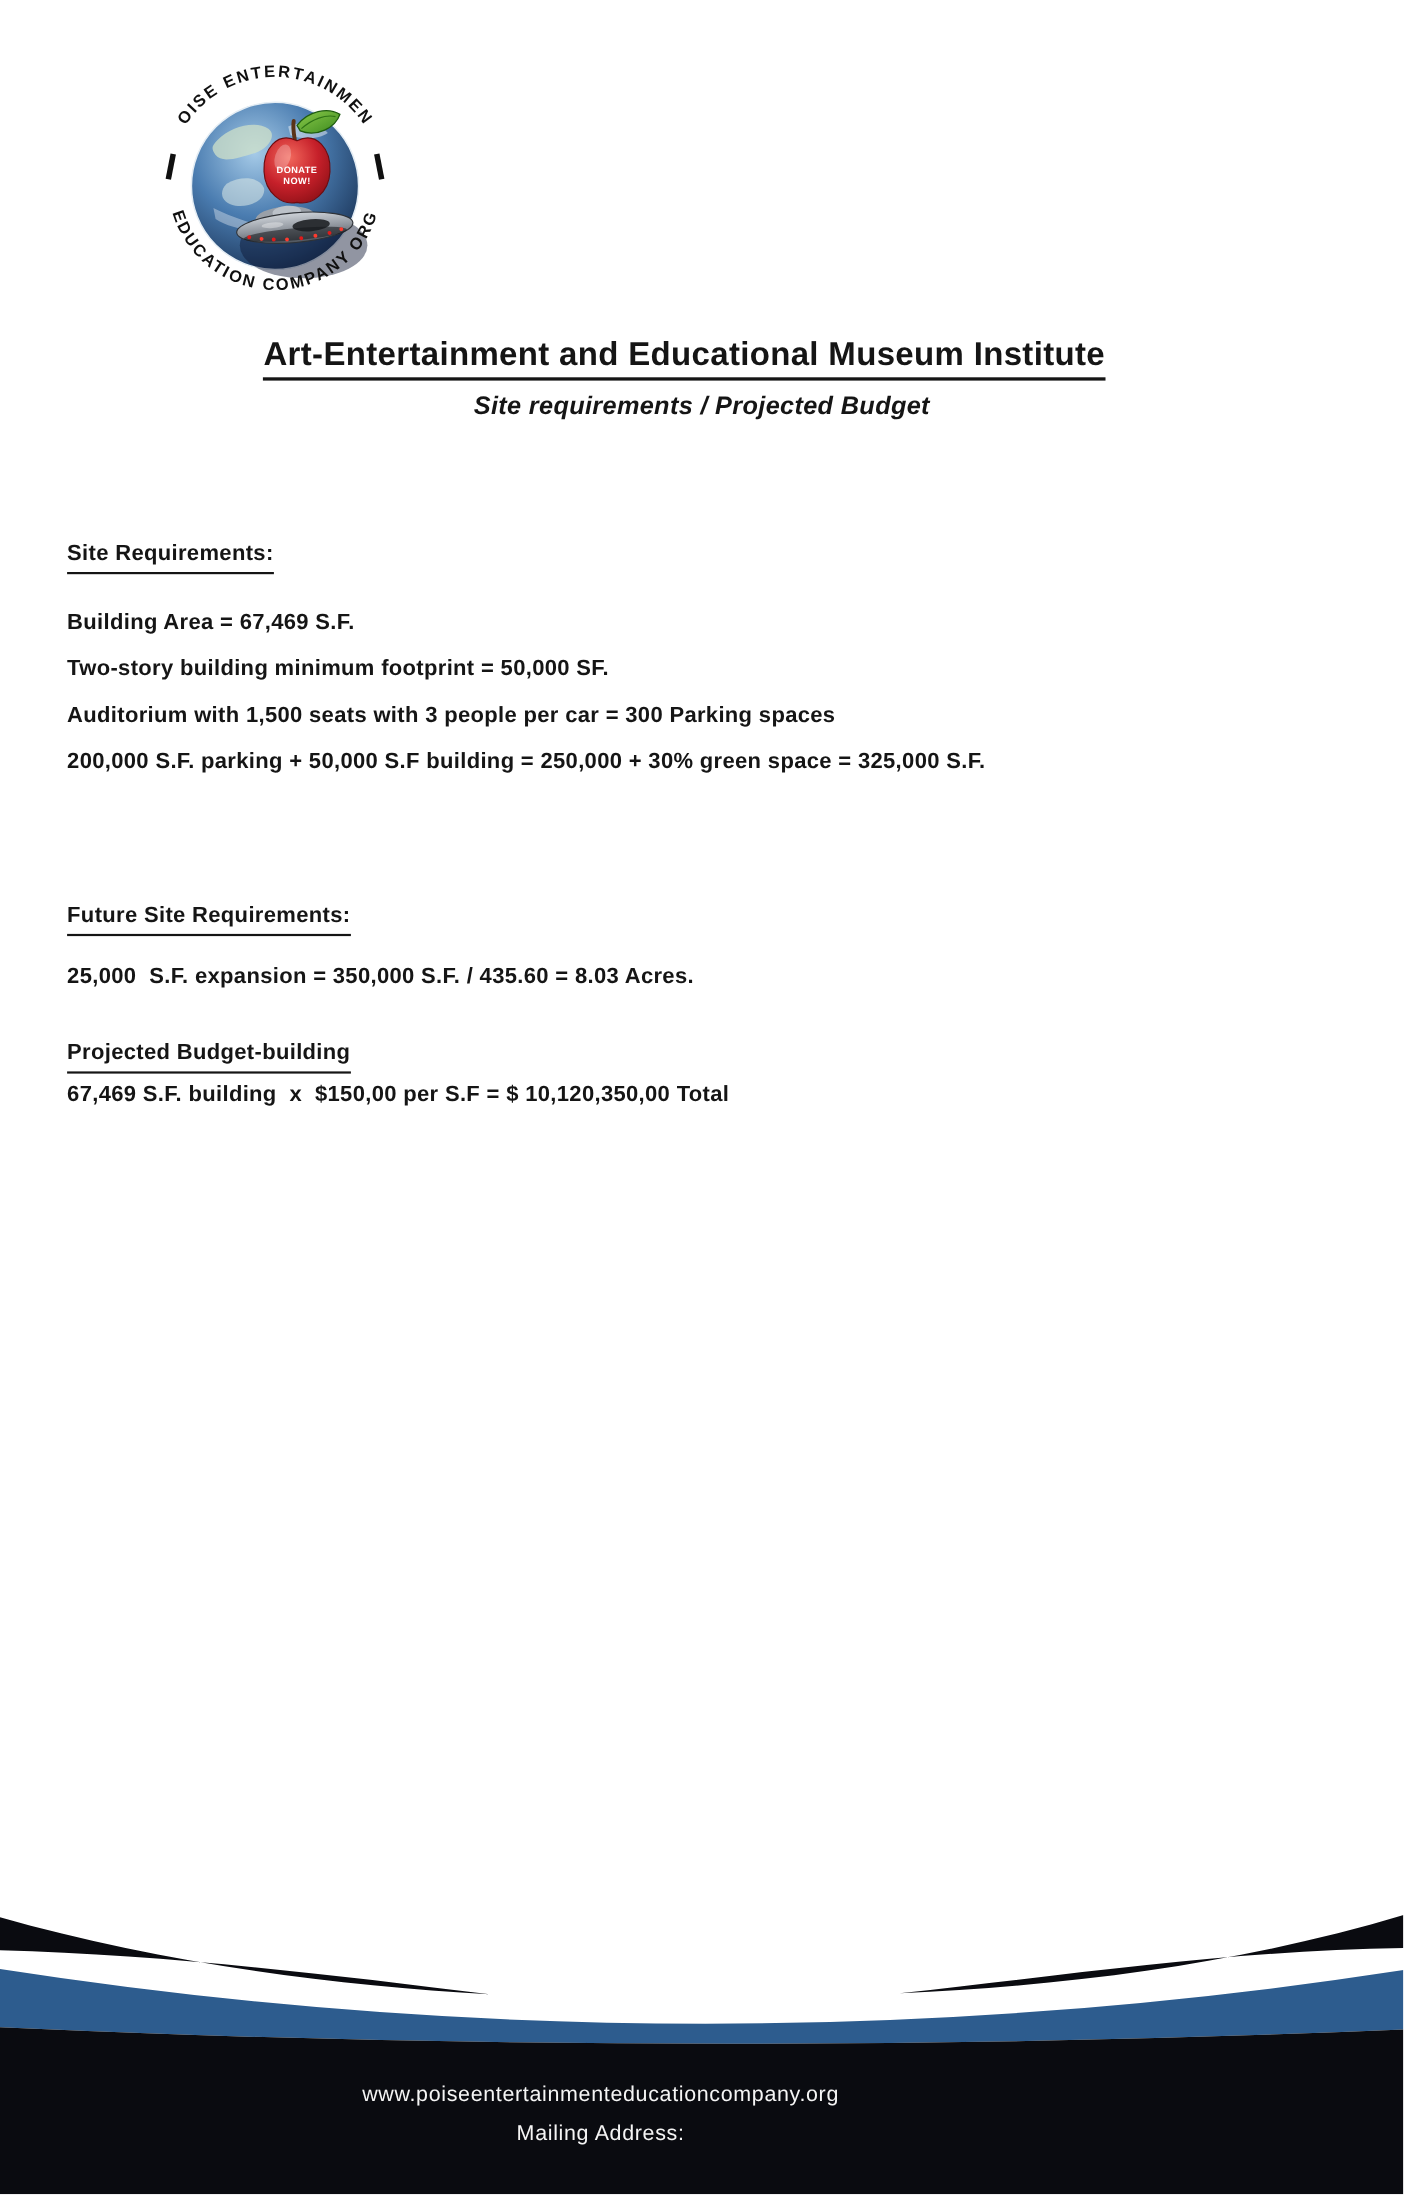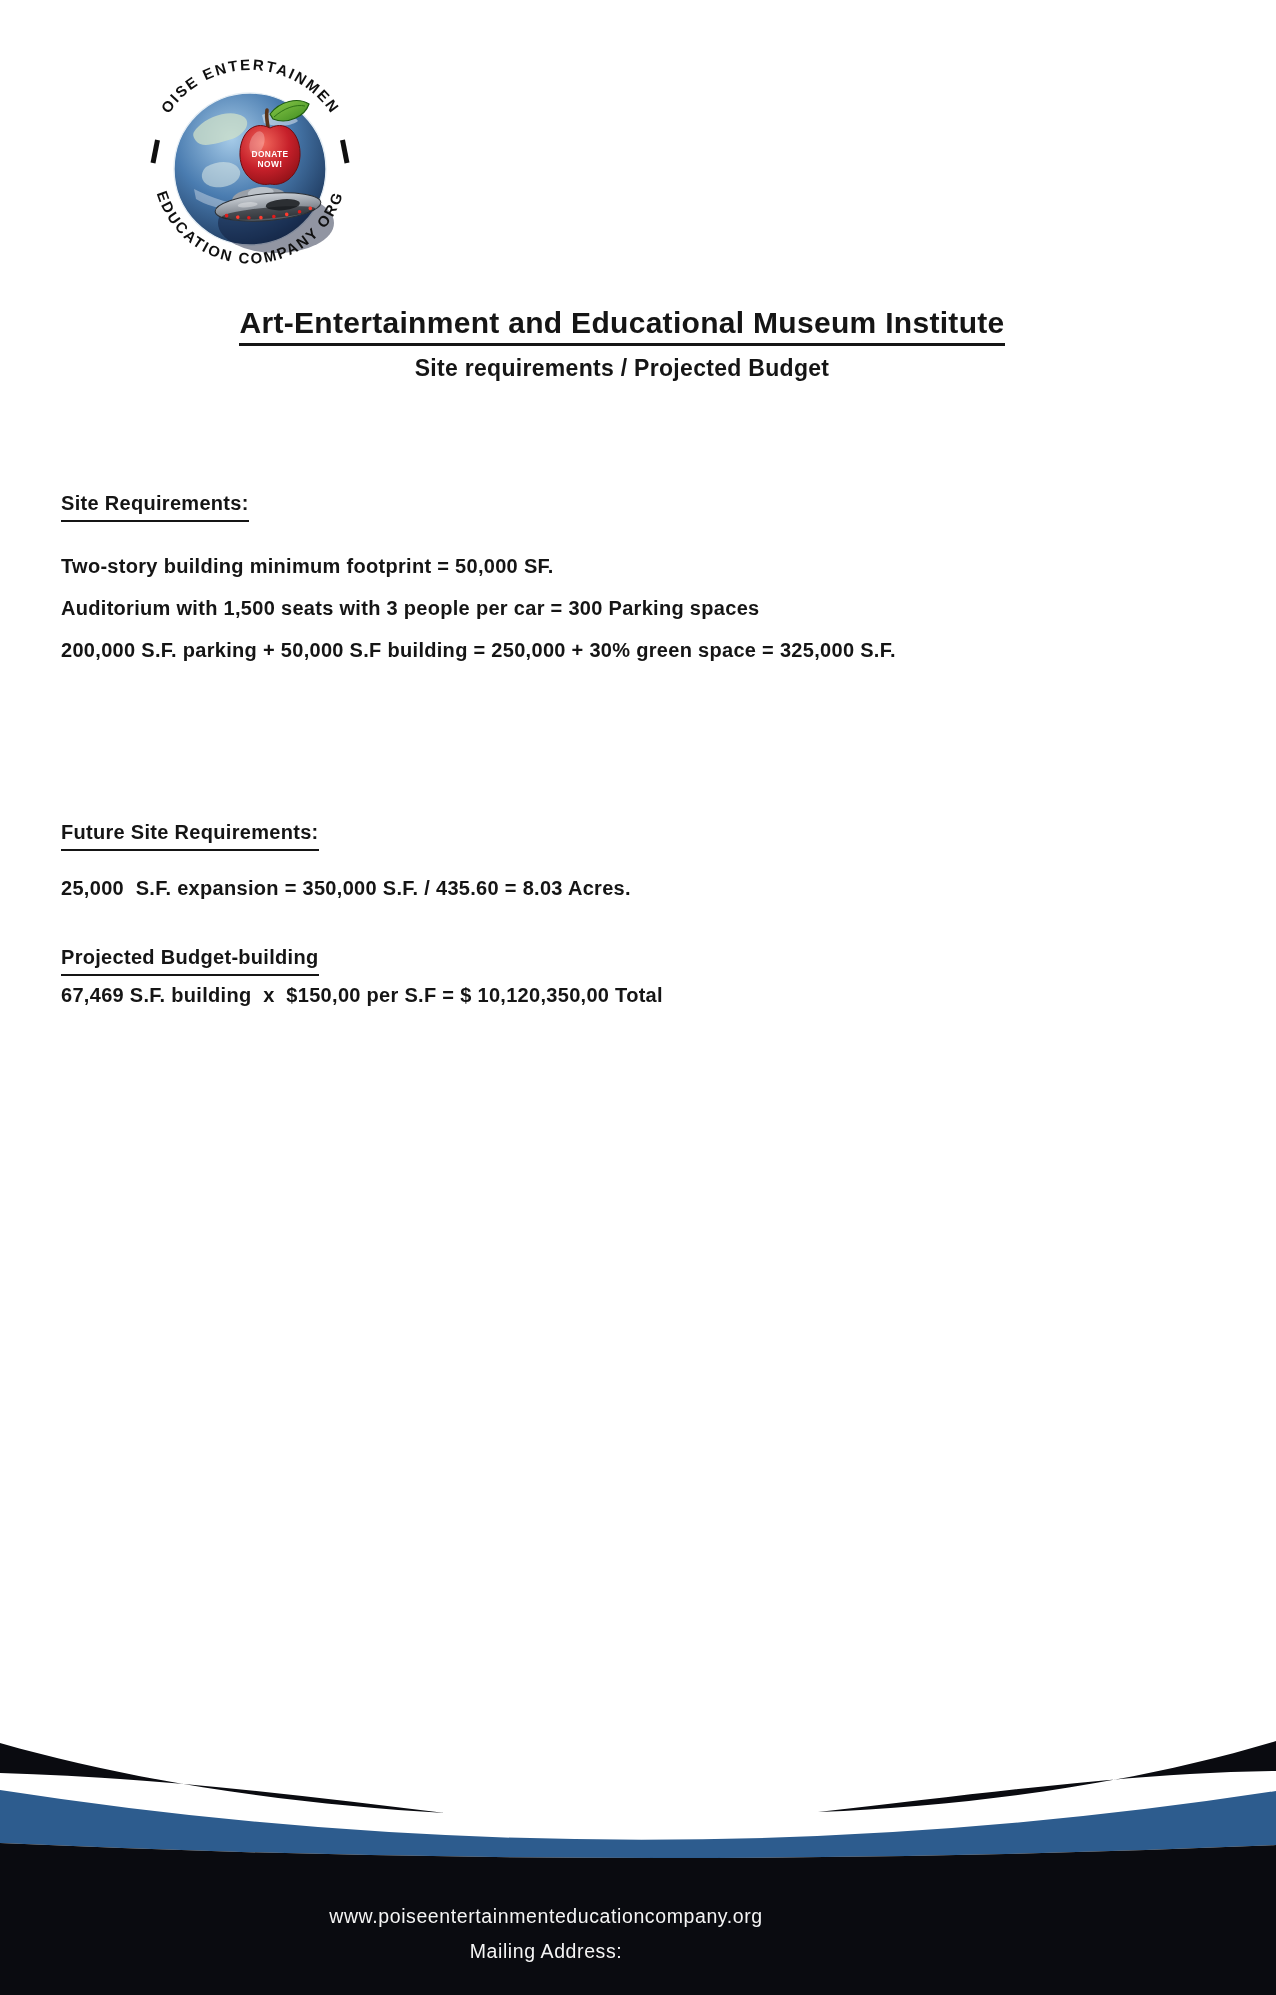--- a/index.html
+++ b/index.html
@@ -8,31 +8,31 @@
     font-family:"Liberation Sans", sans-serif;color:#151515;
   }
   
   .logo{position:absolute;left:140px;top:54px;width:220px;height:226px;}
   .logo svg{display:block;width:100%;height:100%;}
   .ring-text{font-family:"Liberation Sans",sans-serif;font-weight:bold;font-size:15px;letter-spacing:2.1px;fill:#101010;}
   .apple-text{font-family:"Liberation Sans",sans-serif;font-weight:bold;font-size:8.4px;letter-spacing:.4px;fill:#ffffff;}
   
   .titles{position:absolute;left:0;top:0;width:1244px;text-align:center;}
   .doc-title{position:absolute;left:0;top:306px;width:100%;font-size:30px;font-weight:bold;letter-spacing:.3px;}
-  .doc-subtitle{position:absolute;left:0;top:355px;width:100%;font-size:23px;font-weight:bold;letter-spacing:.3px;}
+  .doc-subtitle{position:absolute;left:16px;top:355px;width:100%;font-size:23px;font-weight:bold;letter-spacing:.3px;font-style:italic;}
   .u-title{display:inline-block;border-bottom:3px solid #151515;padding-bottom:3px;}
   
   .sec-head{position:absolute;left:61px;font-size:20px;font-weight:bold;letter-spacing:.3px;}
   .u-head{display:inline-block;border-bottom:2.5px solid #151515;padding-bottom:5px;}
   .sec-lines{position:absolute;left:61px;font-size:20px;font-weight:bold;letter-spacing:.3px;}
   .bline{height:42px;line-height:30px;white-space:pre-wrap;}
   
   .footer-art{position:absolute;left:0;top:1665px;width:1276px;height:330px;}
   .footer-text{position:absolute;left:0;width:1092px;text-align:center;color:#f5f5f5;
-    font-size:19.5px;font-weight:400;letter-spacing:.6px;margin-top:12px;}
+    font-size:19.5px;font-weight:400;letter-spacing:.6px;}
   .ft-url{top:1893px;}
   .ft-mailing{top:1928px;}
   .ft-address{top:1958px;}
 </style>
 </head>
 <body>
 
 <div class="page">
 
   <div class="logo">
@@ -114,20 +114,21 @@
       <span class="u-title">Art-Entertainment and Educational Museum Institute</span>
     </div>
     <div class="doc-subtitle">Site requirements / Projected Budget</div>
   </div>
 
   <div>
     <div class="sec-head" style="top:492px">
       <span class="u-head">Site Requirements:</span>
     </div>
     <div class="sec-lines" style="top:551px">
+      <div class="bline">Building Area = 67,469 S.F.</div>
       <div class="bline">Two-story building minimum footprint = 50,000 SF.</div>
       <div class="bline">Auditorium with 1,500 seats with 3 people per car = 300 Parking spaces</div>
       <div class="bline">200,000 S.F. parking + 50,000 S.F building = 250,000 + 30% green space = 325,000 S.F.</div>
     </div>
   </div>
 
   <div>
     <div class="sec-head" style="top:821px">
       <span class="u-head">Future Site Requirements:</span>
     </div>

